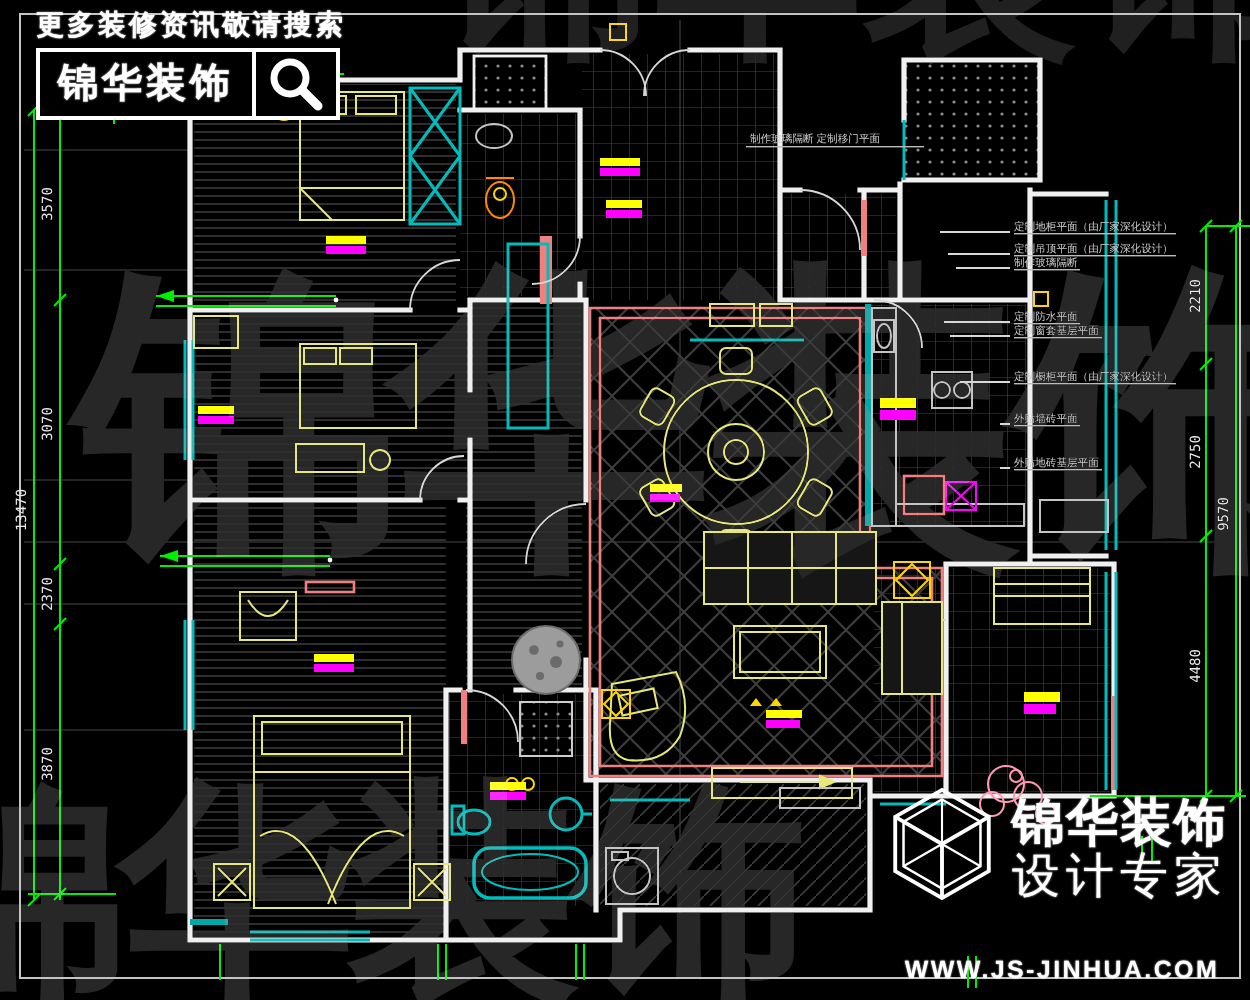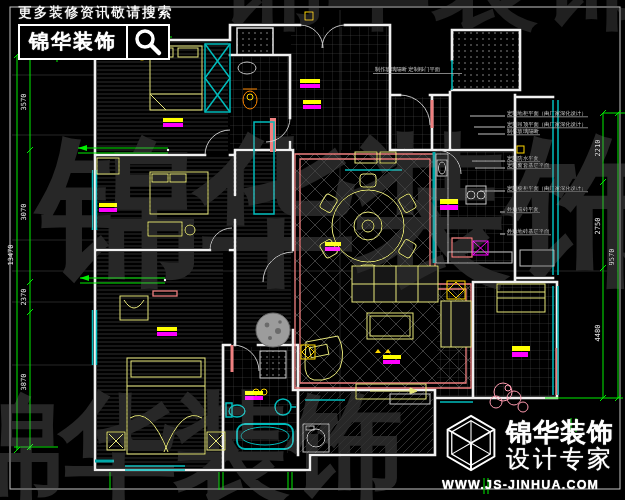--- a/index.html
+++ b/index.html
@@ -20,32 +20,32 @@
   .dim{font-family:"DejaVu Sans Mono",monospace;font-size:7px;fill:#e9e9e9;text-anchor:middle}
   .ann{font-family:"Liberation Sans",sans-serif;font-size:5.3px;fill:#cfcfcf}
   
   .wm{position:absolute;z-index:5;color:#272727;font-weight:bold;white-space:nowrap;
       mix-blend-mode:lighten;pointer-events:none;line-height:1}
   #wm1{left:38px;top:130px;font-size:162px;letter-spacing:-6px}
   #wm2{left:-55px;top:388px;font-size:118px;letter-spacing:-4px}
   #wm3{left:215px;top:-74px;font-size:108px;opacity:.8}
   
   #banner{position:absolute;left:18px;top:4px;z-index:10;color:#fff}
-  #banner .tagline{font-size:14px;font-weight:normal;letter-spacing:1.5px;text-shadow:0 0 1px #fff}
+  #banner .tagline{font-size:14px;font-weight:bold;letter-spacing:1.5px;text-shadow:0 0 1px #fff}
   #banner .brandbox{margin-top:2px;display:inline-flex;align-items:stretch;border:2px solid #fff;background:#000}
   #banner .bname{font-size:20px;font-weight:bold;padding:2px 9px 3px;letter-spacing:2px;
                  border-right:2px solid #fff;text-shadow:0 0 1px #fff}
   #banner .mag{width:40px;display:flex;align-items:center;justify-content:center}
   
   #footer{position:absolute;right:5px;bottom:8px;z-index:10;color:#fff;width:178px}
   #footer .row{display:flex;align-items:center;gap:6px}
   #footer .names{display:flex;flex-direction:column;line-height:1.05}
   #footer .brand{font-size:26px;font-weight:bold;letter-spacing:1px;text-shadow:0 0 1px #fff}
   #footer .subtitle{font-size:24px;font-weight:normal;letter-spacing:3px;text-shadow:0 0 1px #fff}
-  #footer .site{font-size:12.5px;font-weight:bold;letter-spacing:1.2px;margin-top:0;text-align:left;
+  #footer .site{font-size:12.5px;font-weight:bold;letter-spacing:1.2px;margin-top:20px;text-align:center;
                 text-shadow:0 0 1px #fff}
 </style>
 </head>
 <body>
 
 <svg id="plan-svg" width="625" height="500" viewBox="0 0 625 500">
   <defs>
     <pattern id="hatchH" width="5" height="4" patternUnits="userSpaceOnUse">
       <path d="M0,2 H5" stroke="#3a3a3a" stroke-width="0.8"></path>
     </pattern>

